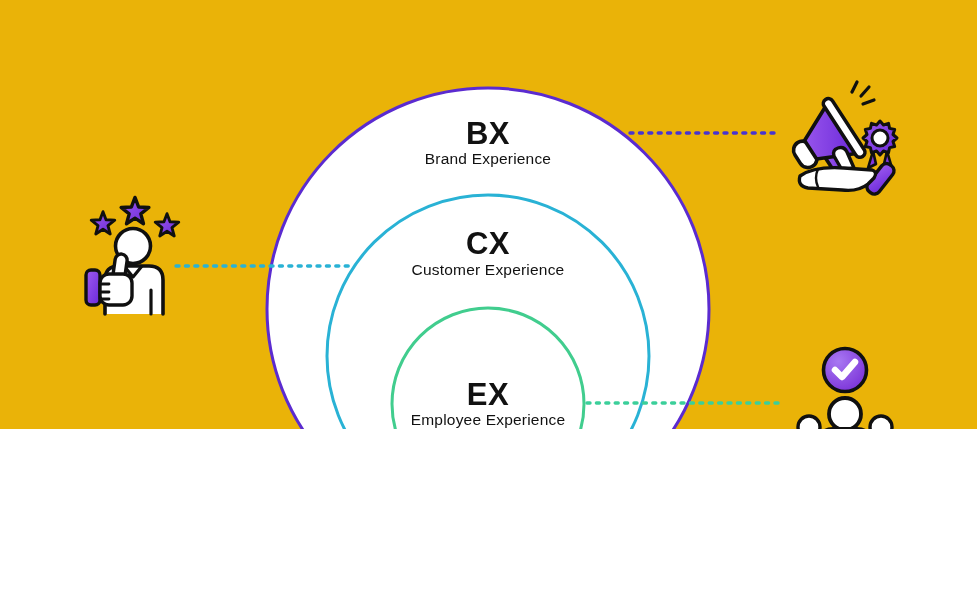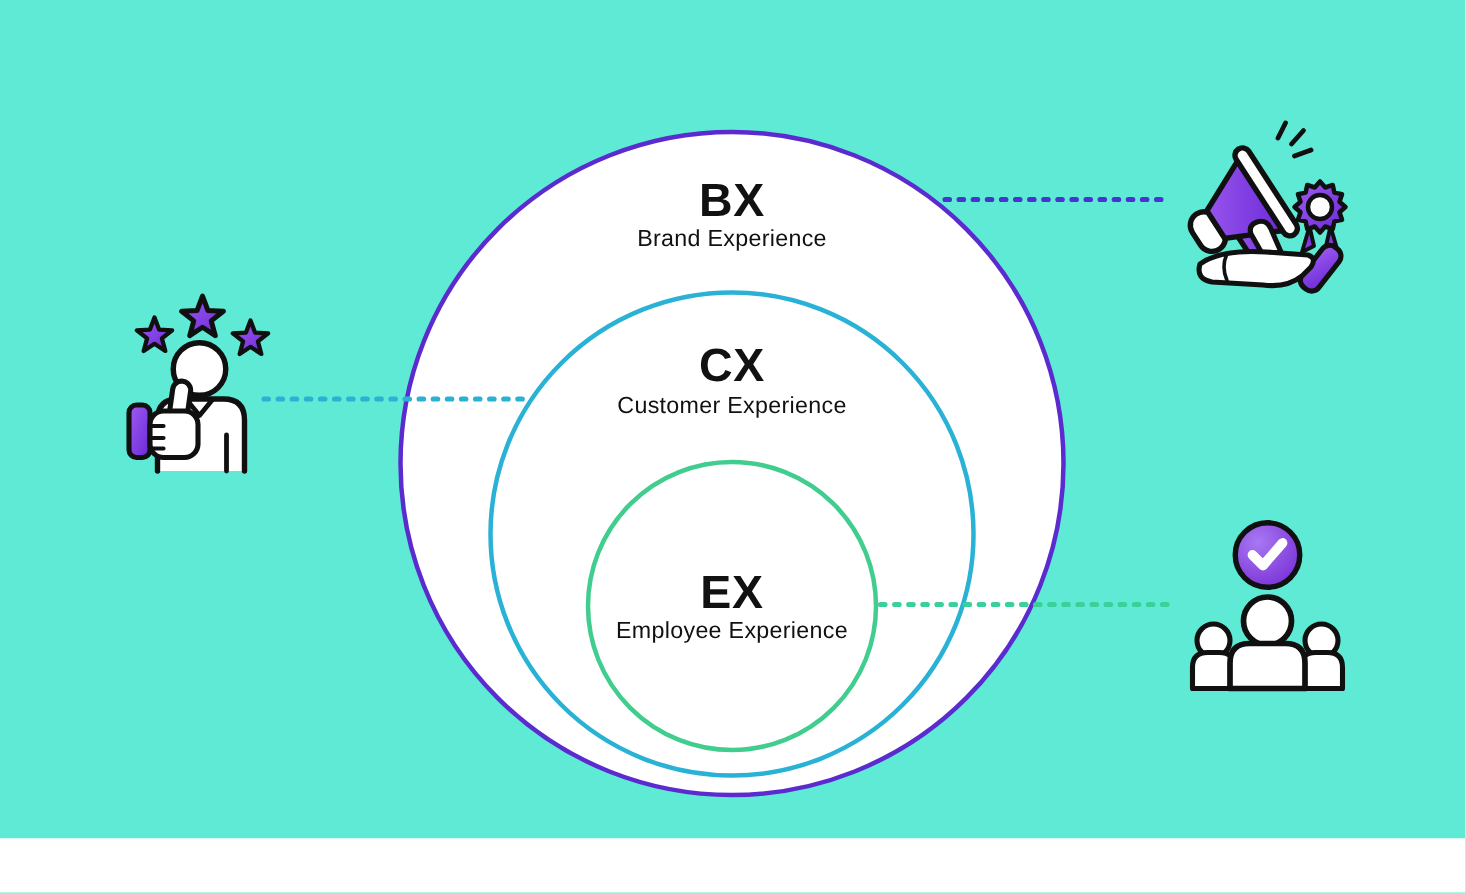--- a/index.html
+++ b/index.html
@@ -1,19 +1,19 @@
 <!DOCTYPE html>
 <html><head>
 <meta charset="utf-8">
 <style>
   html,body{margin:0;padding:0;background:#ffffff;}
   .stage{
     position:relative;
-    width:977px;height:559px;
-    background:#5eead4;
+    width:977px;height:429px;
+    background:#eab308;
     overflow:hidden;
     font-family:"Liberation Sans", sans-serif;
   }
   .stage svg{position:absolute;inset:0;display:block;}
   .abbr{
     font-family:"Liberation Sans", sans-serif;
     font-weight:700;
     font-size:31px;
     fill:#111111;
     letter-spacing:0.5px;

